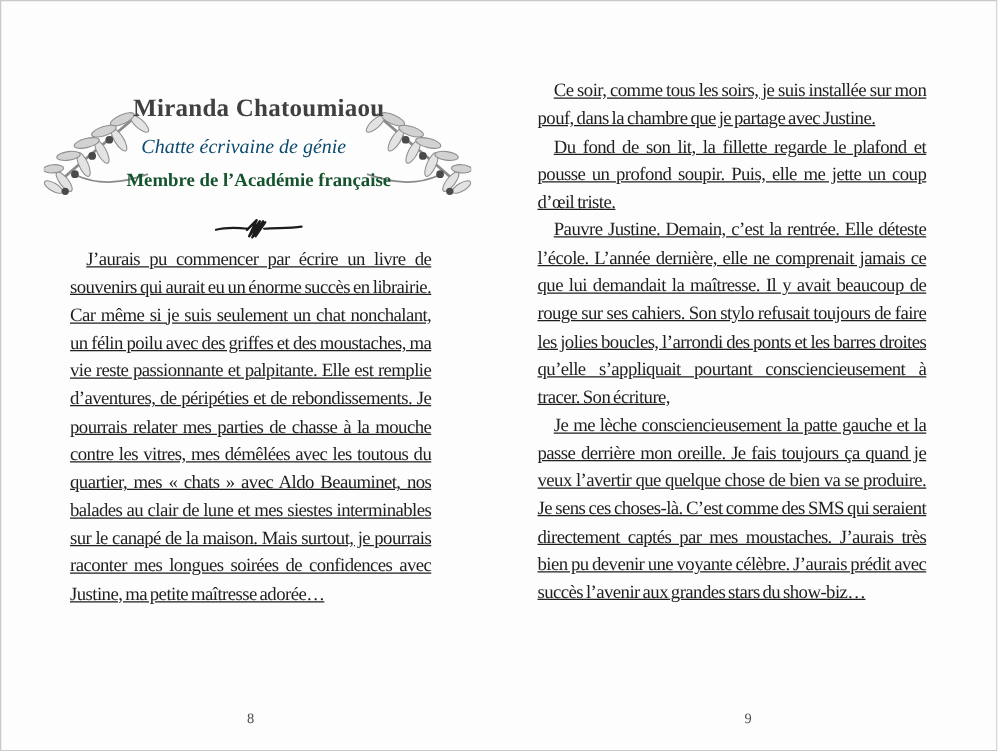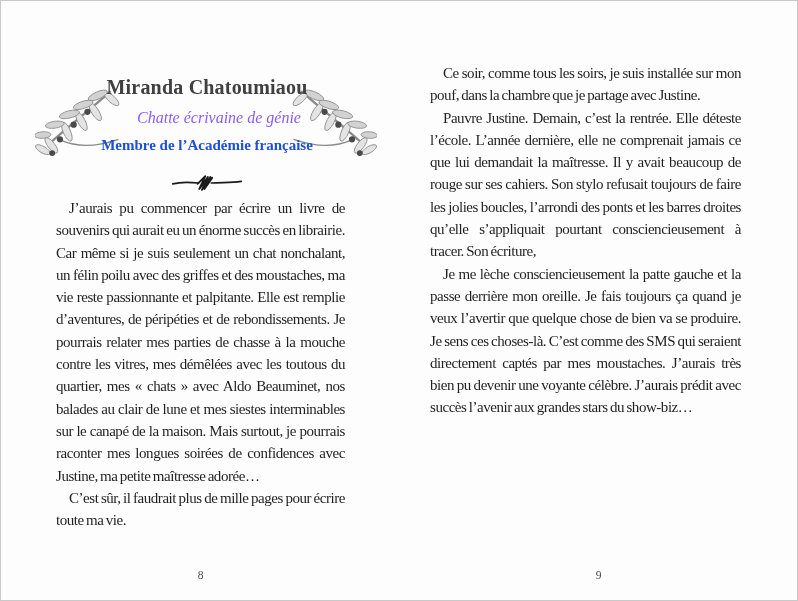--- a/index.html
+++ b/index.html
@@ -17,41 +17,42 @@
   .abs { position: absolute; }
   .centered { text-align: center; }
 
   
   .author-title {
     left: 56px; top: 75px; width: 300px;
     font-size: 20px; font-weight: bold; letter-spacing: 0.2px;
     color: #404040;
   }
   .author-subtitle {
-    left: 68px; top: 108px; width: 300px;
-    font-size: 16px; font-style: italic; color: #8b5cf6;
+    left: 44px; top: 108px; width: 300px;
+    font-size: 16px; font-style: italic; color: #0c4a6e;
   }
   .author-membership {
     left: 56px; top: 136px; width: 300px;
-    font-size: 15px; font-weight: bold; color: #1d4ed8;
+    font-size: 15px; font-weight: bold; color: #14532d;
   }
   .ornament-left  { left: 34px;  top: 84px; width: 86px; height: 88px; }
   .ornament-right { left: 290px; top: 84px; width: 86px; height: 88px; }
   .divider { left: 170px; top: 172px; width: 72px; height: 20px; }
 
   
   .body-col p {
     margin: 0;
     font-size: 15px;
     line-height: 22.3px;
     text-align: justify;
     text-indent: 13px;
     letter-spacing: -0.45px;
     word-spacing: -1px;
     color: #1f1f1f;
+    text-decoration: underline;
   }
   .body-left  { left: 55px;  top: 196px; width: 289px; }
   .body-right { left: 429px; top: 61px;  width: 311px; }
 
   .page-number {
     top: 568px; font-size: 11.5px; color: #4d4d4d;
     font-family: "Liberation Serif", serif;
   }
   .page-number-left  { left: 55px;  width: 289px; }
   .page-number-right { left: 445px; width: 305px; }
@@ -126,29 +127,29 @@
     <svg class="abs divider" viewBox="0 0 84 22" xmlns="http://www.w3.org/2000/svg">
       <g stroke="#1c1c1c" fill="none" stroke-linecap="round" stroke-linejoin="round">
         <path d="M2 12 C13 9 23 10 32 11" stroke-width="2"></path>
         <path d="M31 12 L40 3 L33 18 L43 4 L36 19 L46 4 L39 18 L48 5" stroke-width="2.2"></path>
         <path d="M47 11 C59 10 70 11 82 9" stroke-width="2"></path>
       </g>
     </svg>
 
     <div class="abs body-col body-left" lang="fr">
         <p>J’aurais pu commencer par écrire un livre de souvenirs qui aurait eu un énorme succès en librairie. Car même si je suis seulement un chat nonchalant, un félin poilu avec des griffes et des moustaches, ma vie reste passionnante et palpitante. Elle est remplie d’aventures, de péripéties et de rebondissements. Je pourrais relater mes parties de chasse à la mouche contre les vitres, mes démêlées avec les toutous du quartier, mes « chats » avec Aldo Beauminet, nos balades au clair de lune et mes siestes interminables sur le canapé de la maison. Mais surtout, je pourrais raconter mes longues soirées de confidences avec Justine, ma petite maîtresse adorée…</p>
-        <p>C’est sûr, il faudrait plus de mille pages pour écrire toute ma vie.</p>
       </div>
 
     <div class="abs centered page-number page-number-left">8</div>
   </section>
 
   <section>
     <div class="abs body-col body-right" lang="fr">
         <p>Ce soir, comme tous les soirs, je suis installée sur mon pouf, dans la chambre que je partage avec Justine.</p>
+        <p>Du fond de son lit, la fillette regarde le plafond et pousse un profond soupir. Puis, elle me jette un coup d’œil triste.</p>
         <p>Pauvre Justine. Demain, c’est la rentrée. Elle déteste l’école. L’année dernière, elle ne comprenait jamais ce que lui demandait la maîtresse. Il y avait beaucoup de rouge sur ses cahiers. Son stylo refusait toujours de faire les jolies boucles, l’arrondi des ponts et les barres droites qu’elle s’appliquait pourtant consciencieusement à tracer. Son écriture,</p>
         <p>Je me lèche consciencieusement la patte gauche et la passe derrière mon oreille. Je fais toujours ça quand je veux l’avertir que quelque chose de bien va se produire. Je sens ces choses-là. C’est comme des SMS qui seraient directement captés par mes moustaches. J’aurais très bien pu devenir une voyante célèbre. J’aurais prédit avec succès l’avenir aux grandes stars du show-biz…</p>
       </div>
 
     <div class="abs centered page-number page-number-right">9</div>
   </section>
 
 </div>
 
 </body></html>

